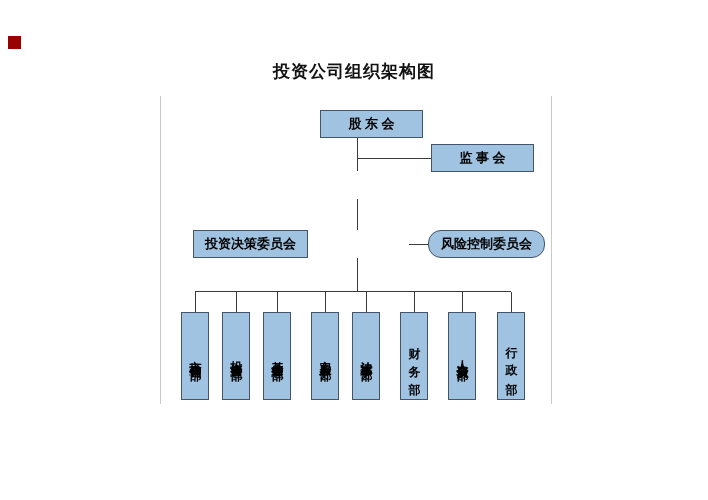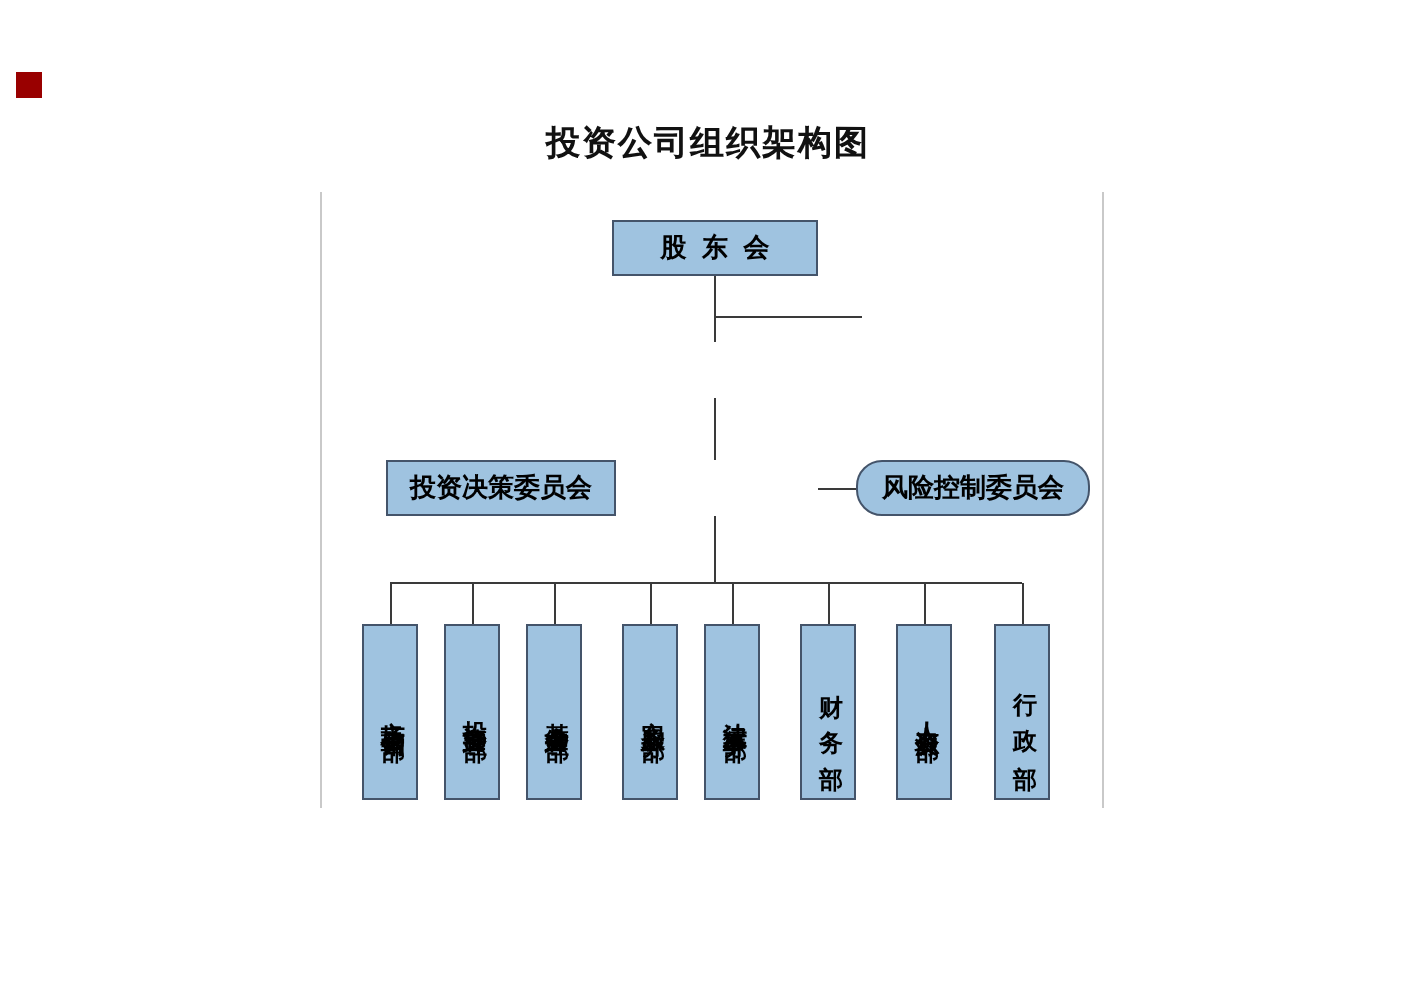--- a/index.html
+++ b/index.html
@@ -1,18 +1,18 @@
 <!DOCTYPE html>
 <html style="--box-fill: #9fc3e0; --box-border: #44546a; --line-color: #3a3a3a; --marker-color: #990000;"><head>
 <meta charset="utf-8">
 <style>
   html,body { margin:0; padding:0; background:#ffffff; }
   .canvas {
     position:relative; width:600px; height:500px; background:#ffffff;
-    font-family:Liberation Mono, monospace; overflow:hidden;
+    font-family:Liberation Sans, sans-serif; overflow:hidden;
   }
   .red-marker {
     position:absolute; left:8px; top:36px; width:13px; height:13px;
     background:var(--marker-color,#990000);
   }
   .page-title {
     position:absolute; left:0; top:60px; width:708px; text-align:center;
     font-size:17px; font-weight:bold; color:#111; letter-spacing:1px;
   }
   .frame {
@@ -20,21 +20,21 @@
     border-left:1px solid #c9c9c9; border-right:1px solid #c9c9c9;
   }
   svg.connectors { position:absolute; left:0; top:0; }
   svg.connectors line { stroke:var(--line-color,#3a3a3a); stroke-width:1; shape-rendering:crispEdges; }
   .node {
     position:absolute; box-sizing:border-box;
     background:var(--box-fill,#9fc3e0); border:1px solid var(--box-border,#44546a);
     display:flex; align-items:center; justify-content:center;
     font-size:13px; font-weight:bold; color:#000; white-space:pre;
   }
-  .n-shareholders { left:306px; top:110px; width:103px; height:28px; }
+  .n-shareholders { left:320px; top:110px; width:103px; height:28px; }
   .n-supervisory  { left:431px; top:144px; width:103px; height:28px; }
   .n-board        { left:306px; top:171px; width:103px; height:28px; }
   .n-invest-cmt   { left:173px; top:230px; width:115px; height:28px;margin-left:20px; }
   .n-gm           { left:306px; top:230px; width:103px; height:28px; }
   .n-risk-cmt     { left:428px; top:230px; width:117px; height:28px;border-radius:13px; }
   .dept {
     top:312px; width:28px; height:88px;
     writing-mode:vertical-rl; text-orientation:upright;
     font-size:12px; letter-spacing:2px;
   }
@@ -72,20 +72,21 @@
     <line x1="236.5" y1="291.5" x2="236.5" y2="312"></line>
     <line x1="277.5" y1="291.5" x2="277.5" y2="312"></line>
     <line x1="325.5" y1="291.5" x2="325.5" y2="312"></line>
     <line x1="366.5" y1="291.5" x2="366.5" y2="312"></line>
     <line x1="414.5" y1="291.5" x2="414.5" y2="312"></line>
     <line x1="462.5" y1="291.5" x2="462.5" y2="312"></line>
     <line x1="511.5" y1="291.5" x2="511.5" y2="312"></line>
   </svg>
 
   <div class="node n-shareholders">股 东 会</div>
+  <div class="node n-supervisory">监 事 会</div>
   <div class="node n-invest-cmt">投资决策委员会</div>
   <div class="node n-risk-cmt">风险控制委员会</div>
 
   <div class="node dept d1">市场营销部</div>
   <div class="node dept d2">投资管理部</div>
   <div class="node dept d3">基金管理部</div>
   <div class="node dept d4">客户服务部</div>
   <div class="node dept d5">法律事务部</div>
   <div class="node dept d6">财 务 部</div>
   <div class="node dept d7">人力资源部</div>

